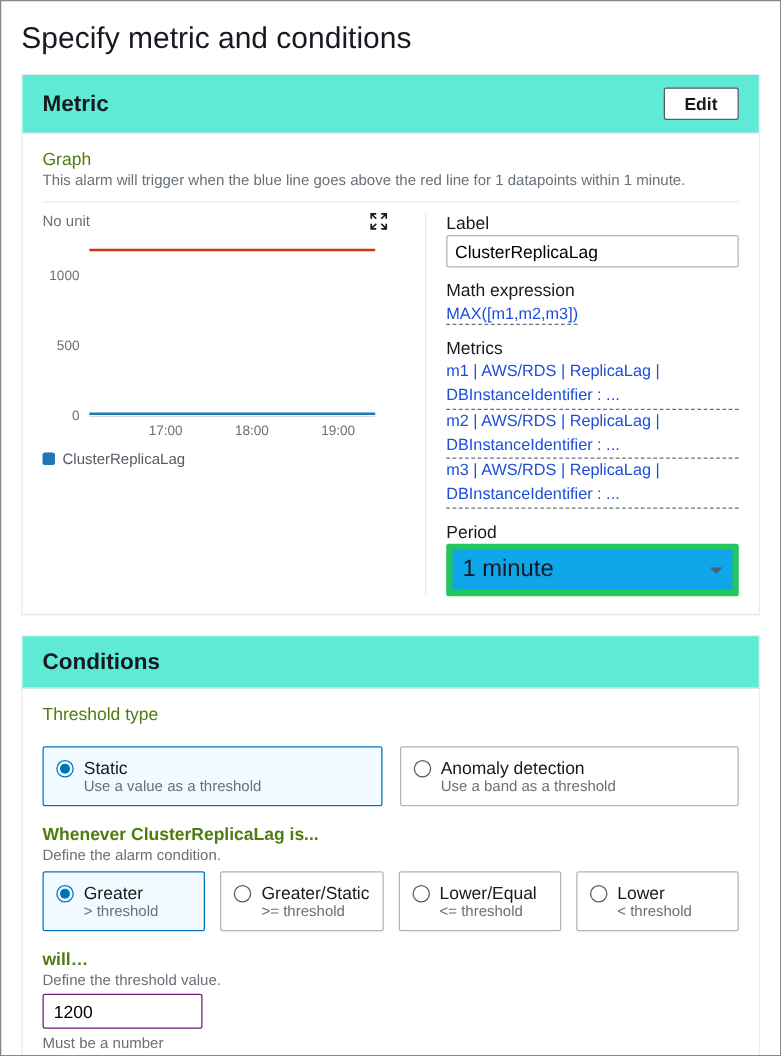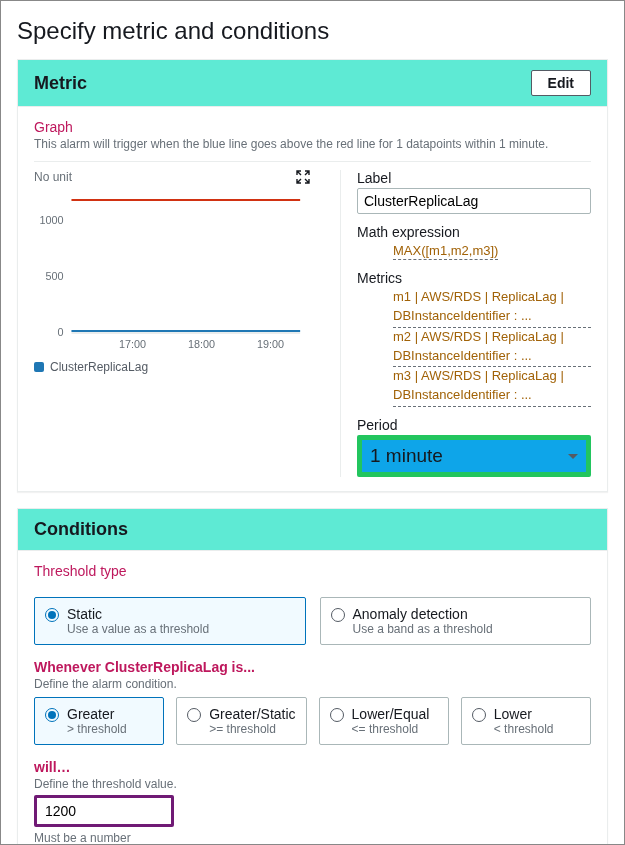--- a/index.html
+++ b/index.html
@@ -44,21 +44,21 @@
     font-size: 14px;
     padding: 4px 16px;
     border: 1px solid #545b64;
     background: #fff;
     color: #16191f;
     font-weight: 700;
     cursor: pointer;
     border-radius: 2px;
   }
   .panel-body { padding: 12px 16px 14px 16px; }
-  .section-label { font-weight: 400; font-size: 14px; color: #be185d; margin-bottom: 2px; }
+  .section-label { font-weight: 400; font-size: 14px; color: #4d7c0f; margin-bottom: 2px; }
   .hint { font-size: 12px; color: #687078; }
   .metric-cols {
     display: flex;
     gap: 16px;
     border-top: 1px solid #eaeded;
     margin-top: 10px;
     padding-top: 8px;
   }
   .chart-col {
     flex: 0 0 290px;
@@ -101,22 +101,21 @@
     border: 1px solid #aab7b8;
     padding: 4px 6px;
     font-size: 14px;
     border-radius: 2px;
   }
   .dashed-underline {
     border-bottom: 1px dashed #687078;
     padding-bottom: 1px;
     display: inline-block;
     font-size: 13px;
-    color: #a16207;
-    margin-left: 36px;
+    color: #1d4ed8;
   }
   .metrics-list { font-size: 12.5px; color: #16191f; line-height: 1.45; }
   .select {
     width: 100%;
     border: 5px solid #22c55e;
     padding: 5px 8px;
     font-size: 19px;
     border-radius: 2px;
     display: flex;
     justify-content: space-between;
@@ -152,22 +151,22 @@
   .radio-tile.selected .radio-outer { border-color: #0073bb; }
   .radio-tile.selected .radio-outer::after {
     content: ""; position: absolute; width: 8px; height: 8px; background: #0073bb;
     border-radius: 50%; top: 2px; left: 2px;
   }
   .tile-title { font-size: 14px; color: #16191f; }
   .tile-sub { font-size: 12px; color: #687078; }
   .cond-4 { display: flex; gap: 12px; margin-top: 6px; margin-bottom: 14px; }
   .cond-4 .radio-tile { flex: 1; }
   .small-input {
-    width: 140px;
-    border: 3px solid #701a75;
+    width: 128px;
+    border: 1px solid #701a75;
     padding: 5px 8px;
     font-size: 14px;
     border-radius: 2px;
   }
   .expander {
     display: flex; align-items: center; gap: 6px;
     font-weight: 700; font-size: 14px; color: #16191f;
     padding: 12px 16px 10px 16px;
     cursor: pointer;
     border-top: 1px solid #eaeded;

